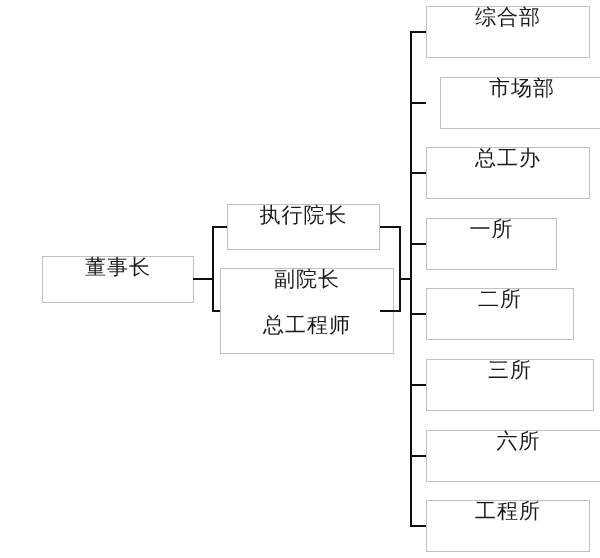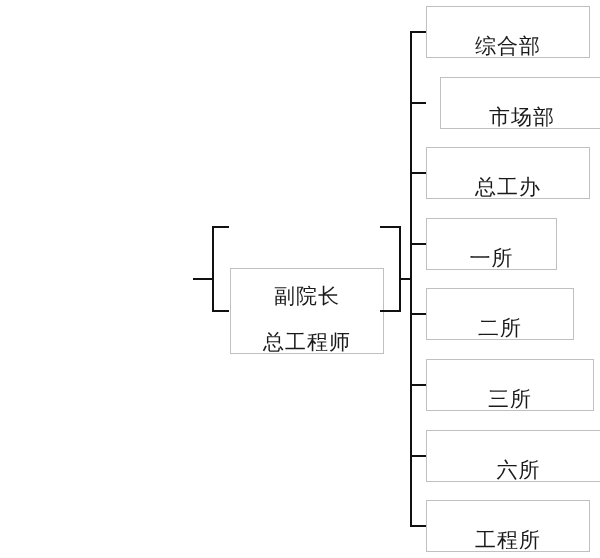--- a/index.html
+++ b/index.html
@@ -19,21 +19,21 @@
     overflow: hidden;
   }
   .node {
     position: absolute;
     box-sizing: border-box;
     border: 1px solid #c0c0c0;
     background: #ffffff;
     display: flex;
     flex-direction: column;
     align-items: center;
-    justify-content: flex-end;
+    justify-content: flex-start;
     color: #1a1a1a;
     font-size: 21px;
     line-height: 1.0;
     letter-spacing: 1px;
     white-space: nowrap;
     font-family: "DejaVu Sans", "Liberation Sans", sans-serif;
   }
   .node .line2 {
     margin-top: 25px;
   }
@@ -46,31 +46,37 @@
   }
   .connector.v {
     width: 2px;
   }
 </style>
 </head>
 <body>
 
 <div id="chart-root">
 
+  <div class="node" style="left:42px; top:256px; width:152px; height:47px;">
+    <span>董事长</span>
+  </div>
 
   <div class="connector h" style="left:193px; top:278px; width:21px;"></div>
 
   <div class="connector v" style="left:212px; top:226px; height:86px;"></div>
 
   <div class="connector h" style="left:212px; top:226px; width:17px;"></div>
 
   <div class="connector h" style="left:212px; top:310px; width:17px;"></div>
 
+  <div class="node" style="left:227px; top:204px; width:153px; height:46px;">
+    <span>执行院长</span>
+  </div>
 
-  <div class="node" style="left:230px; top:268px; width:154px; height:86px;">
+  <div class="node" style="left:220px; top:268px; width:174px; height:86px;">
     <span>副院长</span>
     <span class="line2">总工程师</span>
   </div>
 
   <div class="connector h" style="left:380px; top:226px; width:21px;"></div>
 
   <div class="connector h" style="left:380px; top:310px; width:21px;"></div>
 
   <div class="connector v" style="left:399px; top:226px; height:86px;"></div>
 

